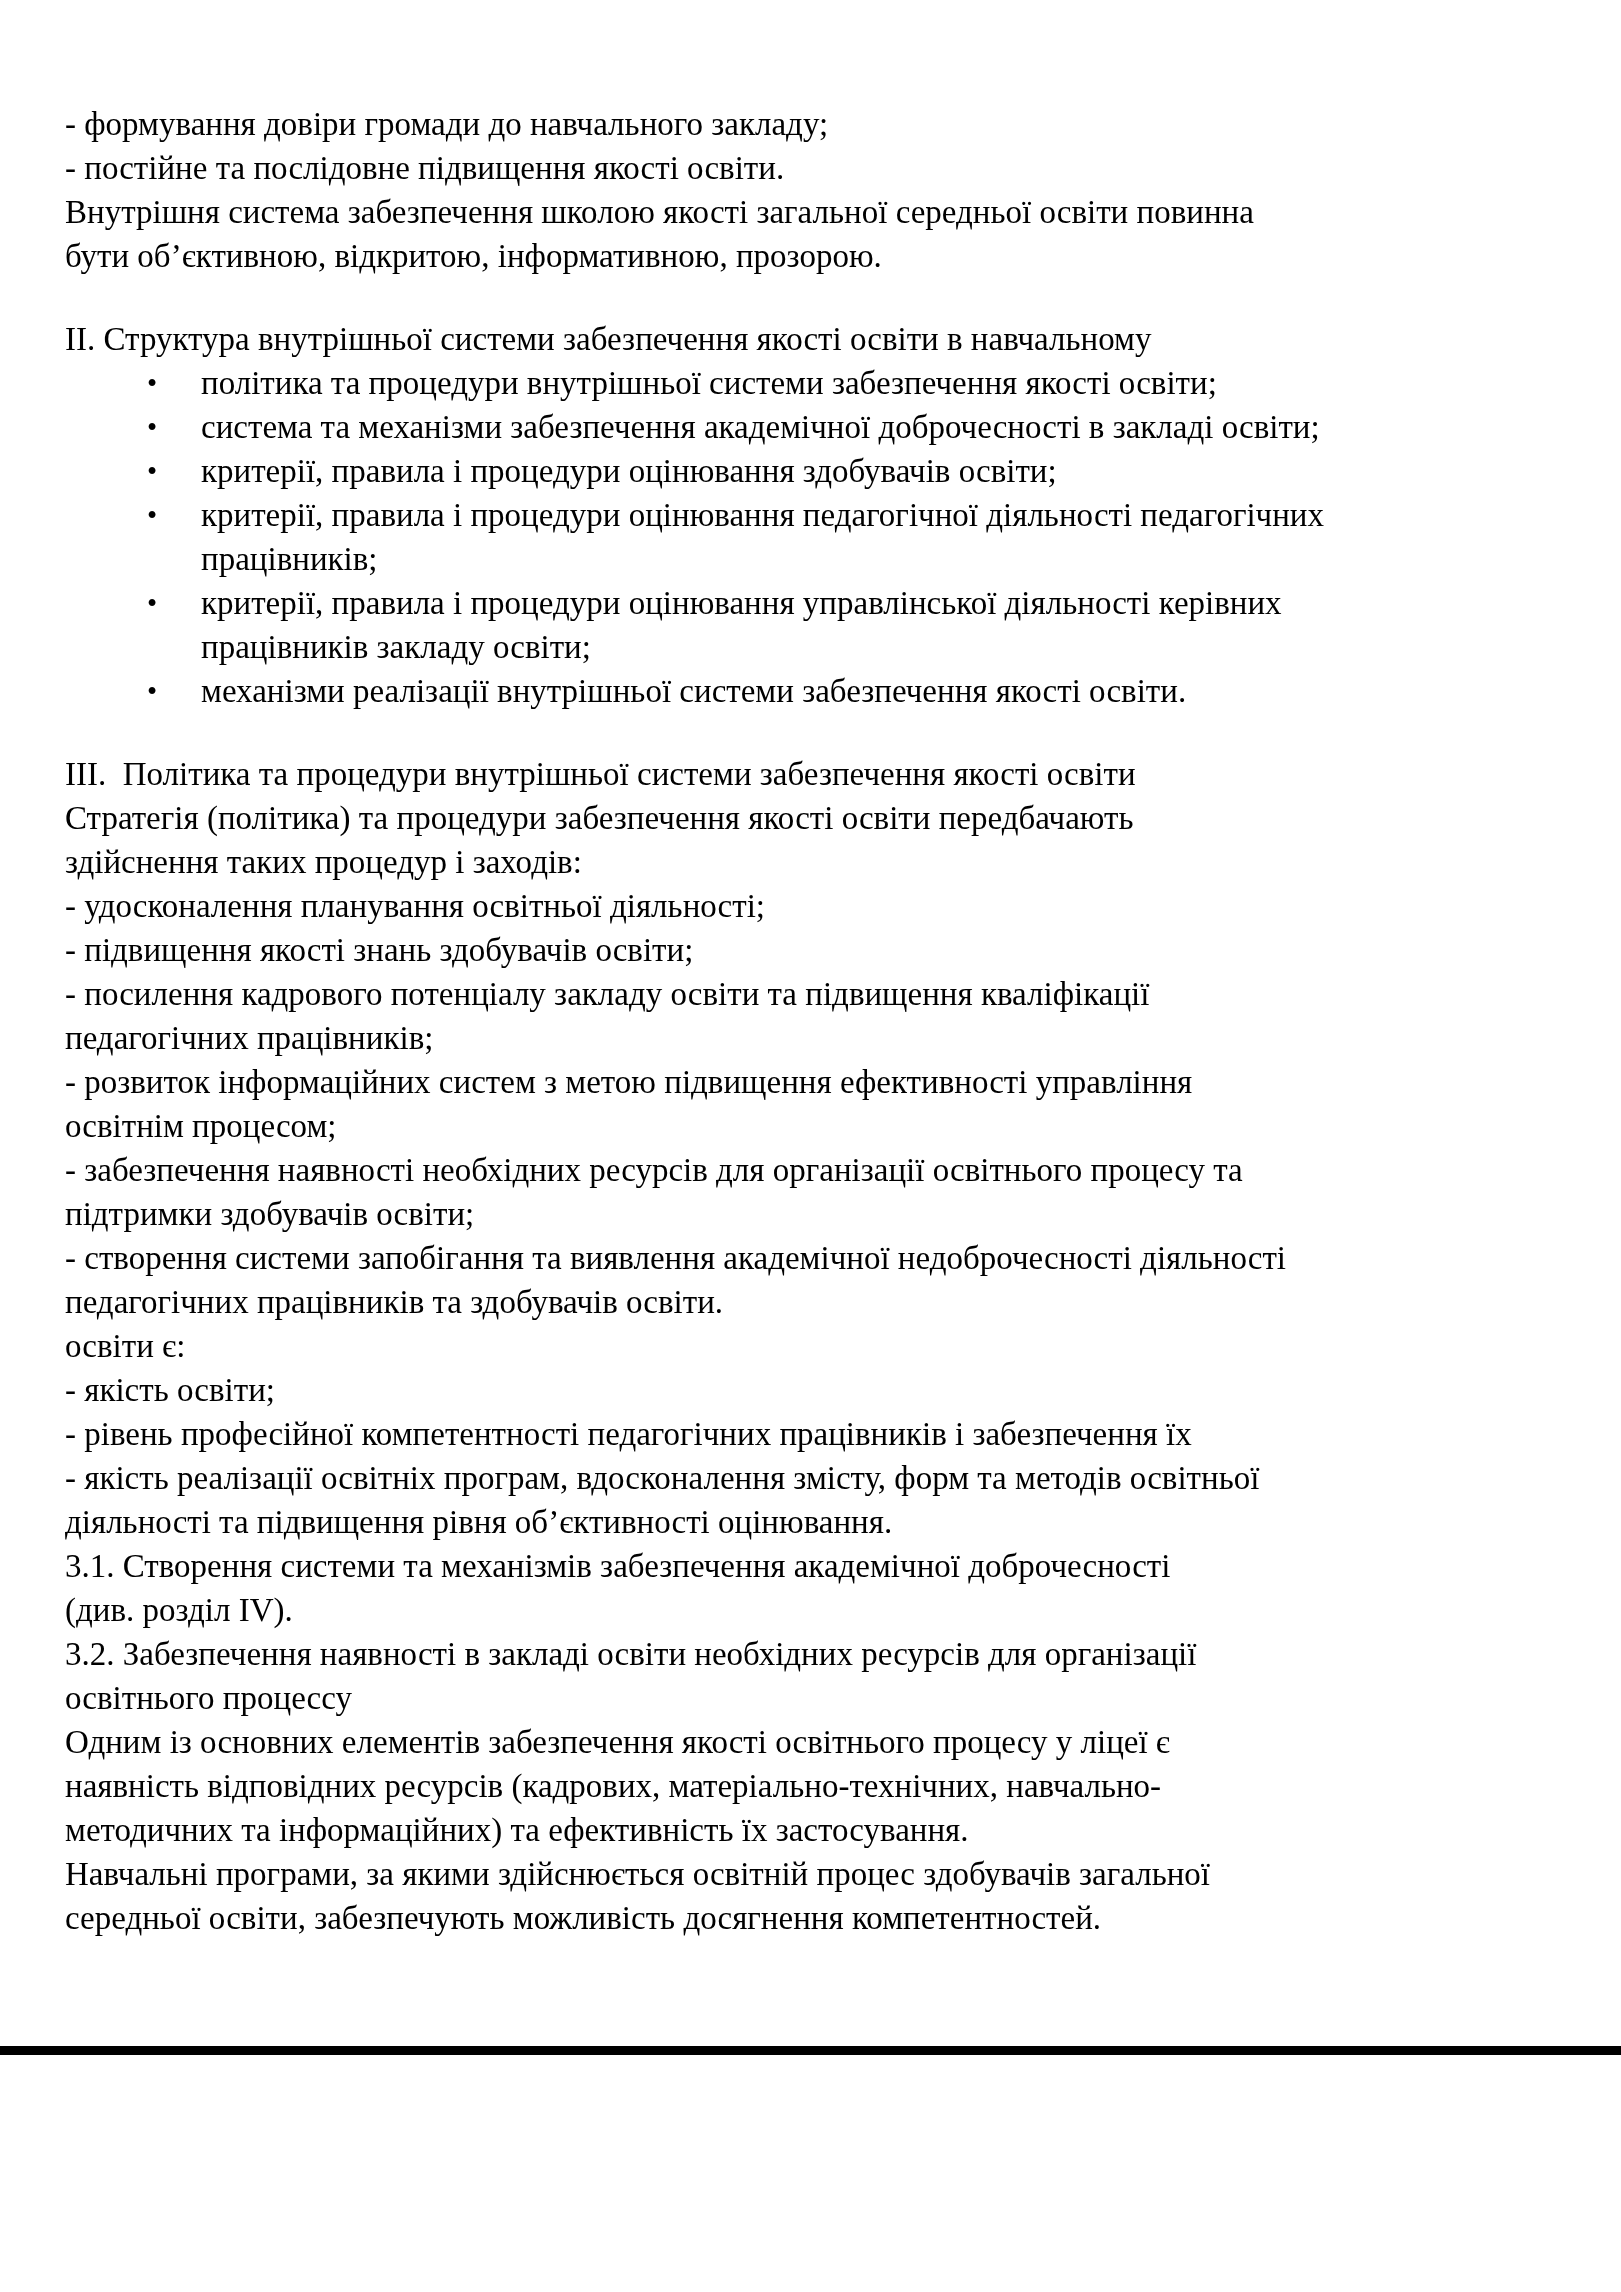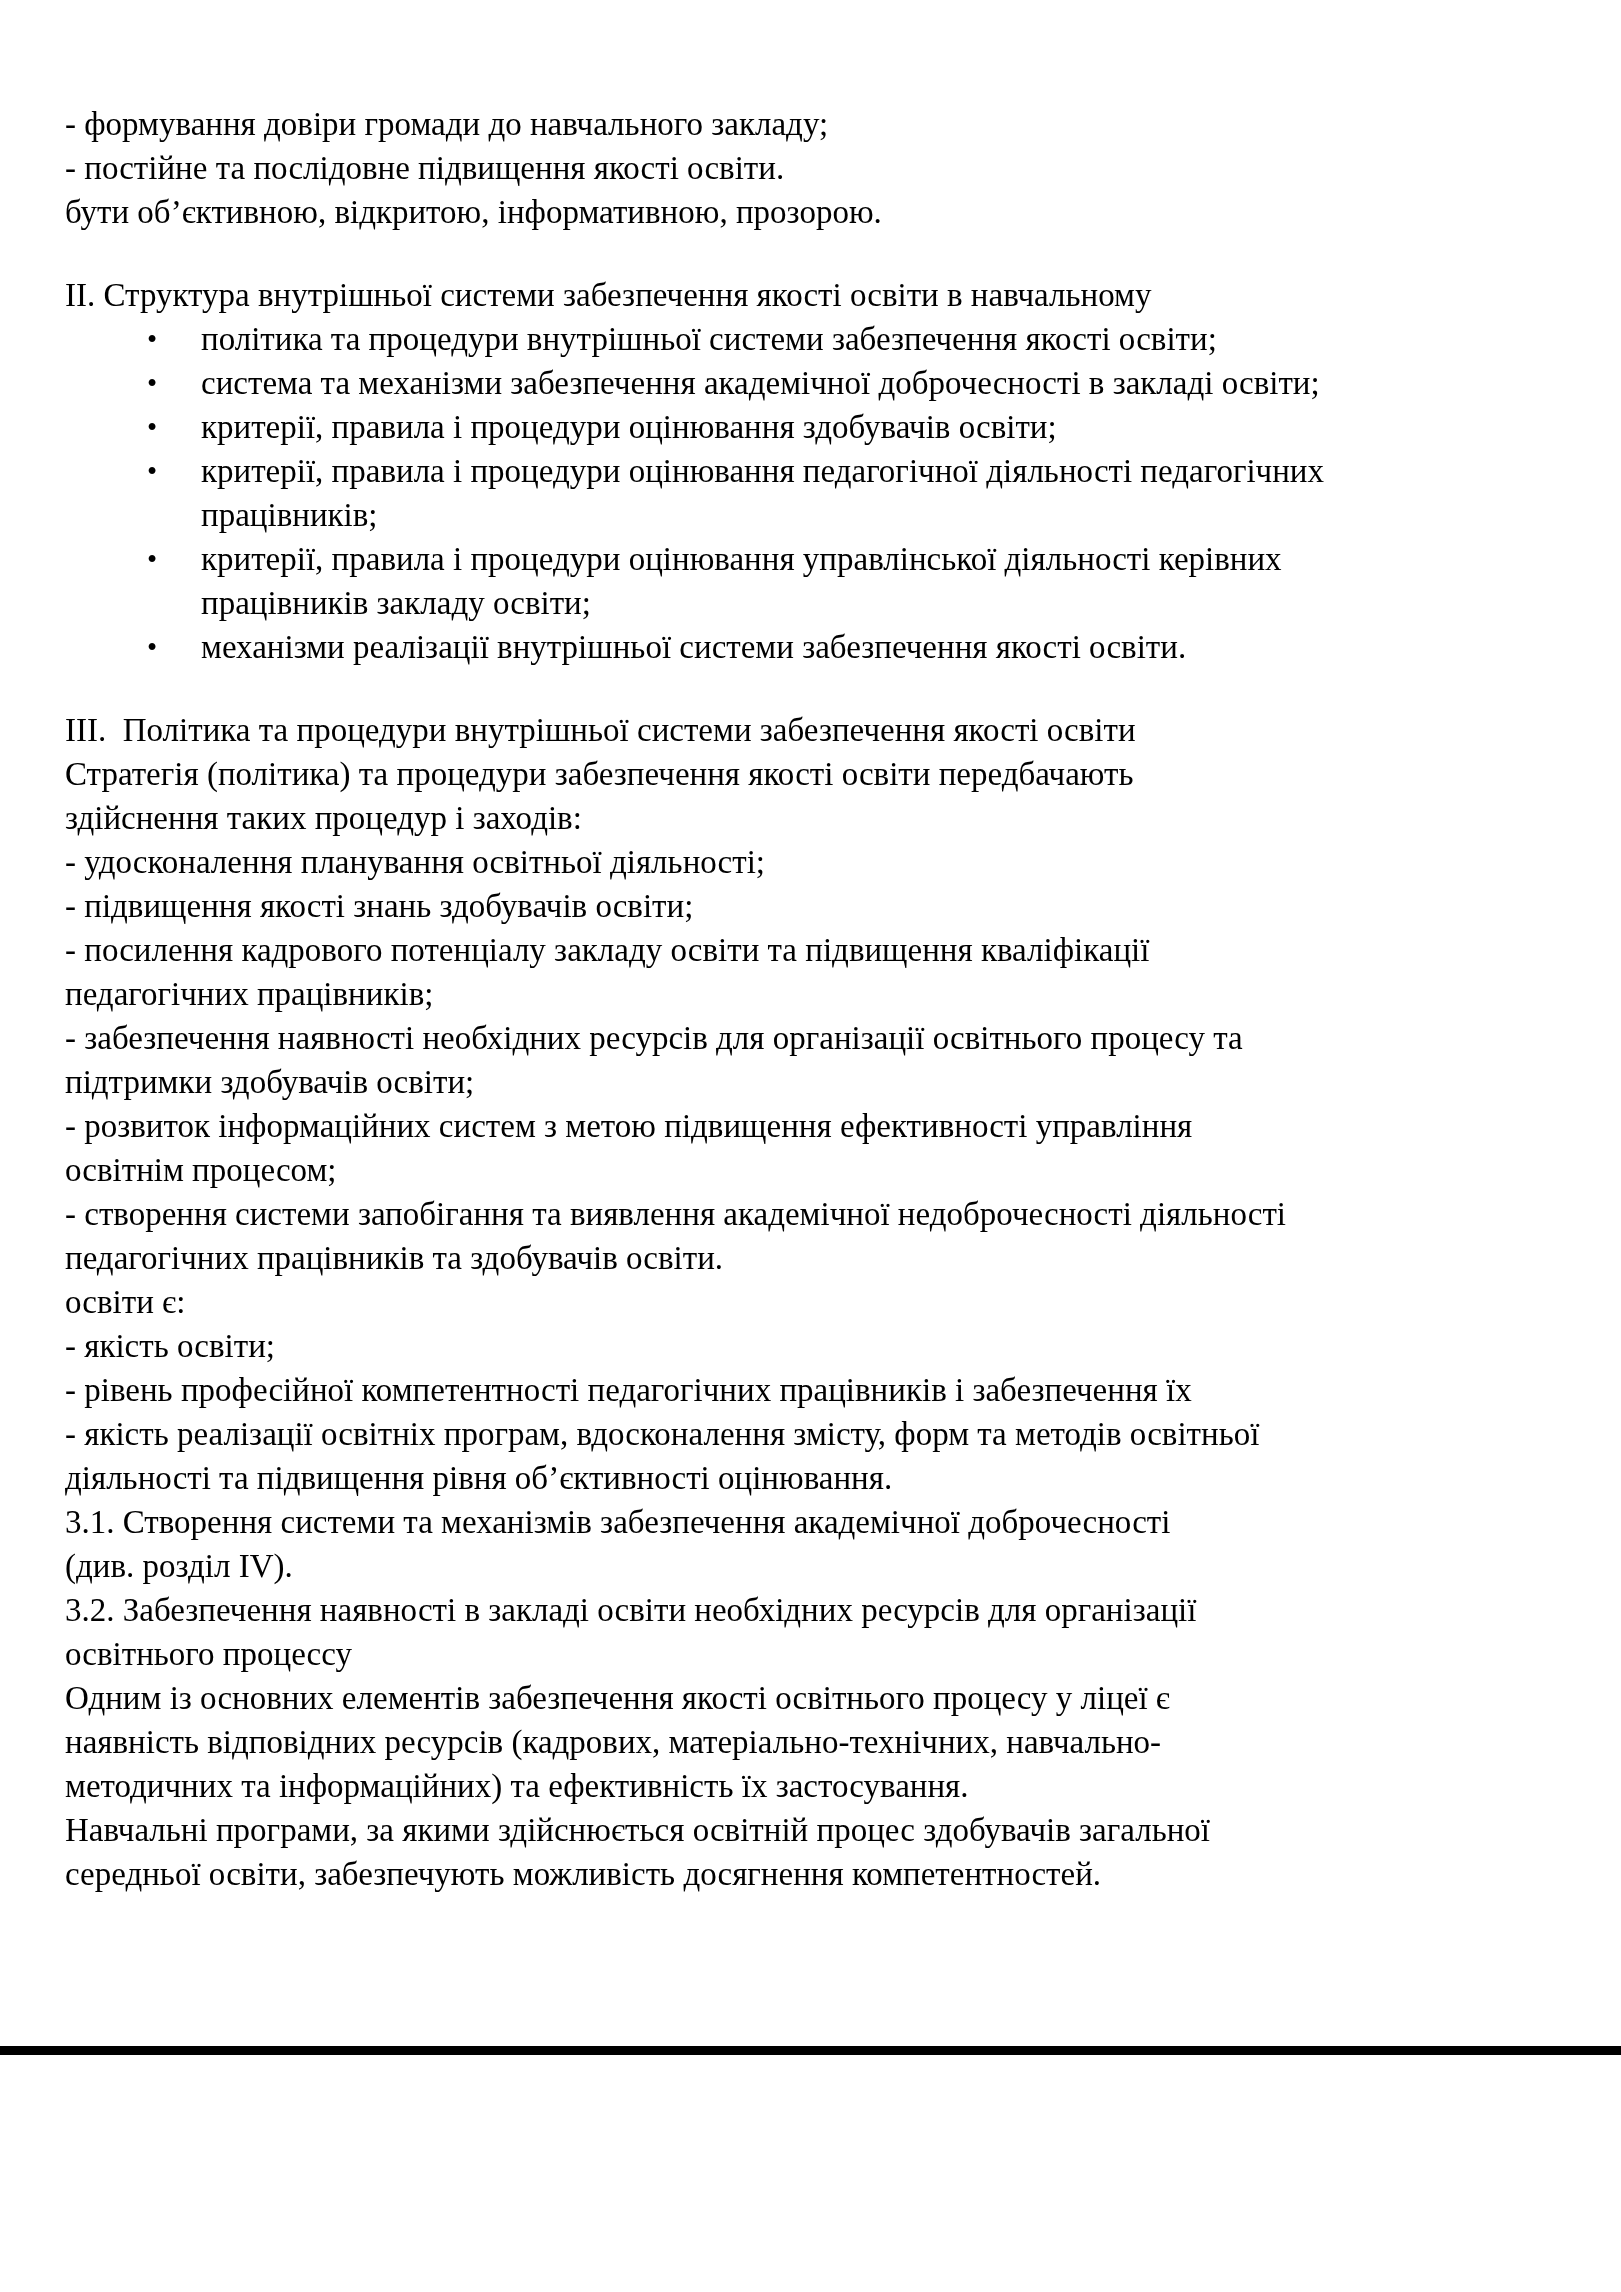--- a/index.html
+++ b/index.html
@@ -53,20 +53,21 @@
 
 <div class="page">
   <div class="doc-body">
       <div class="para">
         <div class="line">- формування довіри громади до навчального закладу;</div>
       </div>
       <div class="para">
         <div class="line">- постійне та послідовне підвищення якості освіти.</div>
       </div>
       <div class="para">
+        <div class="line">Внутрішня система забезпечення школою якості загальної середньої освіти повинна</div>
         <div class="line">бути об’єктивною, відкритою, інформативною, прозорою.</div>
       </div>
       <div class="spacer"></div>
       <div class="para heading">
         <div class="line">ІІ. Структура внутрішньої системи забезпечення якості освіти в навчальному</div>
       </div>
       <div class="list">
         <div class="list-item">
           <span class="bullet">•</span>
           <div class="line">політика та процедури внутрішньої системи забезпечення якості освіти;</div>
@@ -106,26 +107,26 @@
         <div class="line">- удосконалення планування освітньої діяльності;</div>
       </div>
       <div class="para">
         <div class="line">- підвищення якості знань здобувачів освіти;</div>
       </div>
       <div class="para">
         <div class="line">- посилення кадрового потенціалу закладу освіти та підвищення кваліфікації</div>
         <div class="line">педагогічних працівників;</div>
       </div>
       <div class="para">
+        <div class="line">- розвиток інформаційних систем з метою підвищення ефективності управління</div>
+        <div class="line">освітнім процесом;</div>
+      </div>
+      <div class="para">
         <div class="line">- забезпечення наявності необхідних ресурсів для організації освітнього процесу та</div>
         <div class="line">підтримки здобувачів освіти;</div>
-      </div>
-      <div class="para">
-        <div class="line">- розвиток інформаційних систем з метою підвищення ефективності управління</div>
-        <div class="line">освітнім процесом;</div>
       </div>
       <div class="para">
         <div class="line">- створення системи запобігання та виявлення академічної недоброчесності діяльності</div>
         <div class="line">педагогічних працівників та здобувачів освіти.</div>
       </div>
       <div class="para">
         <div class="line">освіти є:</div>
       </div>
       <div class="para">
         <div class="line">- якість освіти;</div>

